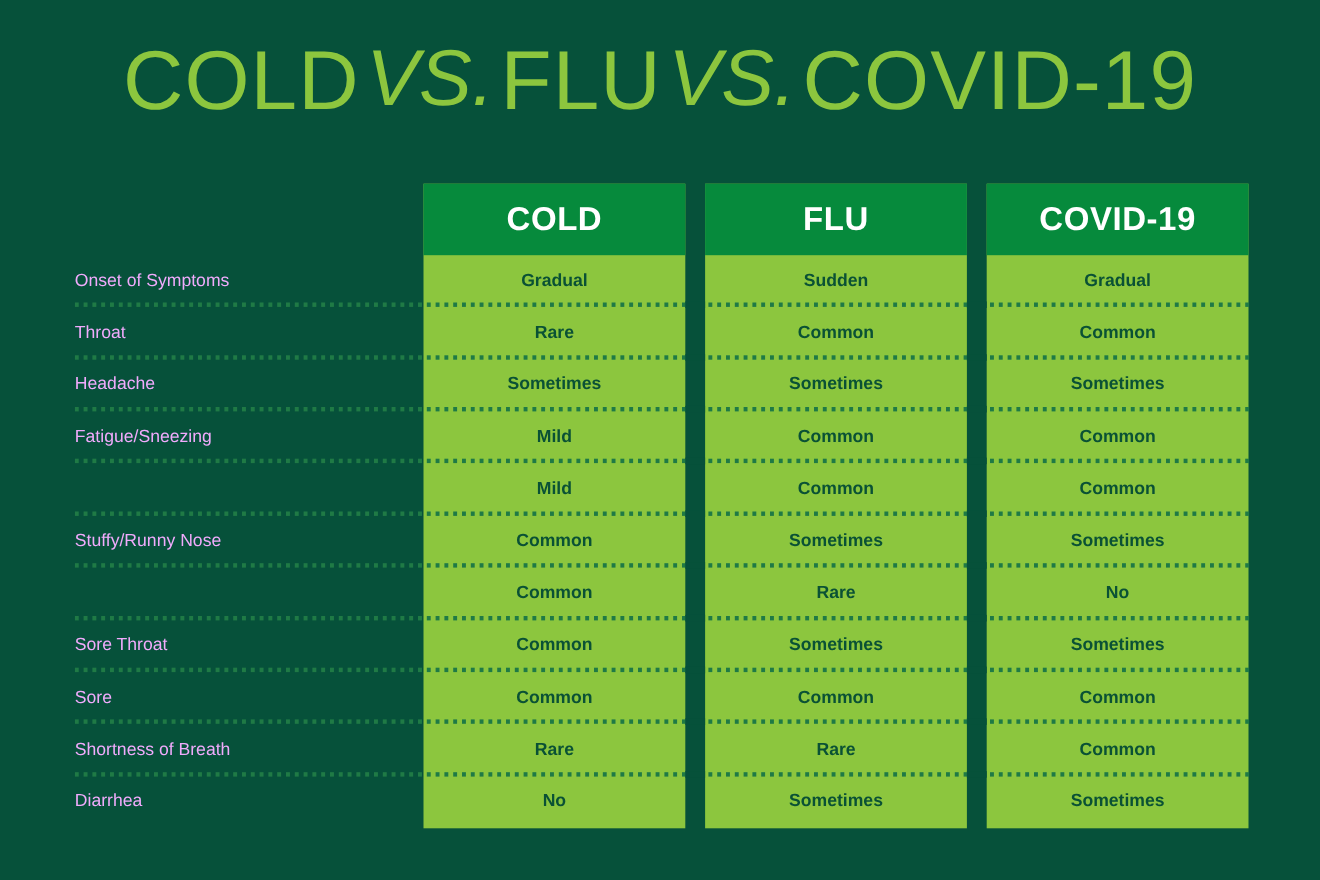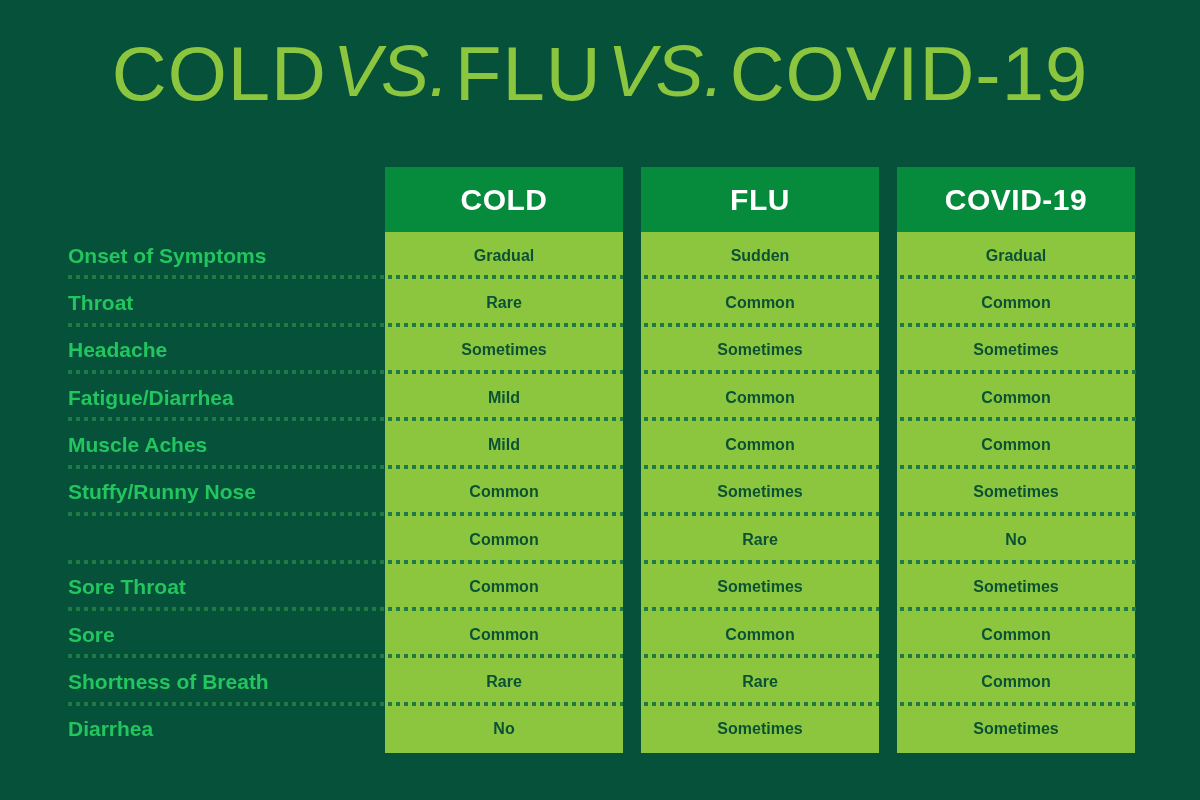--- a/index.html
+++ b/index.html
@@ -99,23 +99,23 @@
     height: 47.36px;
     width: 1200px;
   }
   .row-label {
     position: absolute;
     left: 68px;
     top: 0;
     height: 47.36px;
     display: flex;
     align-items: center;
-    color: #22c55e;
-    font-size: 21px;
-    font-weight: bold;
+    color: #f0abfc;
+    font-size: 16px;
+    font-weight: normal;
     white-space: nowrap;
   }
   .cell {
     position: absolute;
     top: 0;
     width: 238px;
     height: 47.36px;
     display: flex;
     align-items: center;
     justify-content: center;
@@ -193,31 +193,30 @@
           <div class="row-label">Headache</div>
           <div class="cell c0">Sometimes</div>
           <div class="cell c1">Sometimes</div>
           <div class="cell c2">Sometimes</div>
           <div class="sep">
             <div class="gapmask g1"></div>
             <div class="gapmask g2"></div>
           </div>
         </div>
         <div class="row">
-          <div class="row-label">Fatigue/Diarrhea</div>
+          <div class="row-label">Fatigue/Sneezing</div>
           <div class="cell c0">Mild</div>
           <div class="cell c1">Common</div>
           <div class="cell c2">Common</div>
           <div class="sep">
             <div class="gapmask g1"></div>
             <div class="gapmask g2"></div>
           </div>
         </div>
         <div class="row">
-          <div class="row-label">Muscle Aches</div>
           <div class="cell c0">Mild</div>
           <div class="cell c1">Common</div>
           <div class="cell c2">Common</div>
           <div class="sep">
             <div class="gapmask g1"></div>
             <div class="gapmask g2"></div>
           </div>
         </div>
         <div class="row">
           <div class="row-label">Stuffy/Runny Nose</div>

